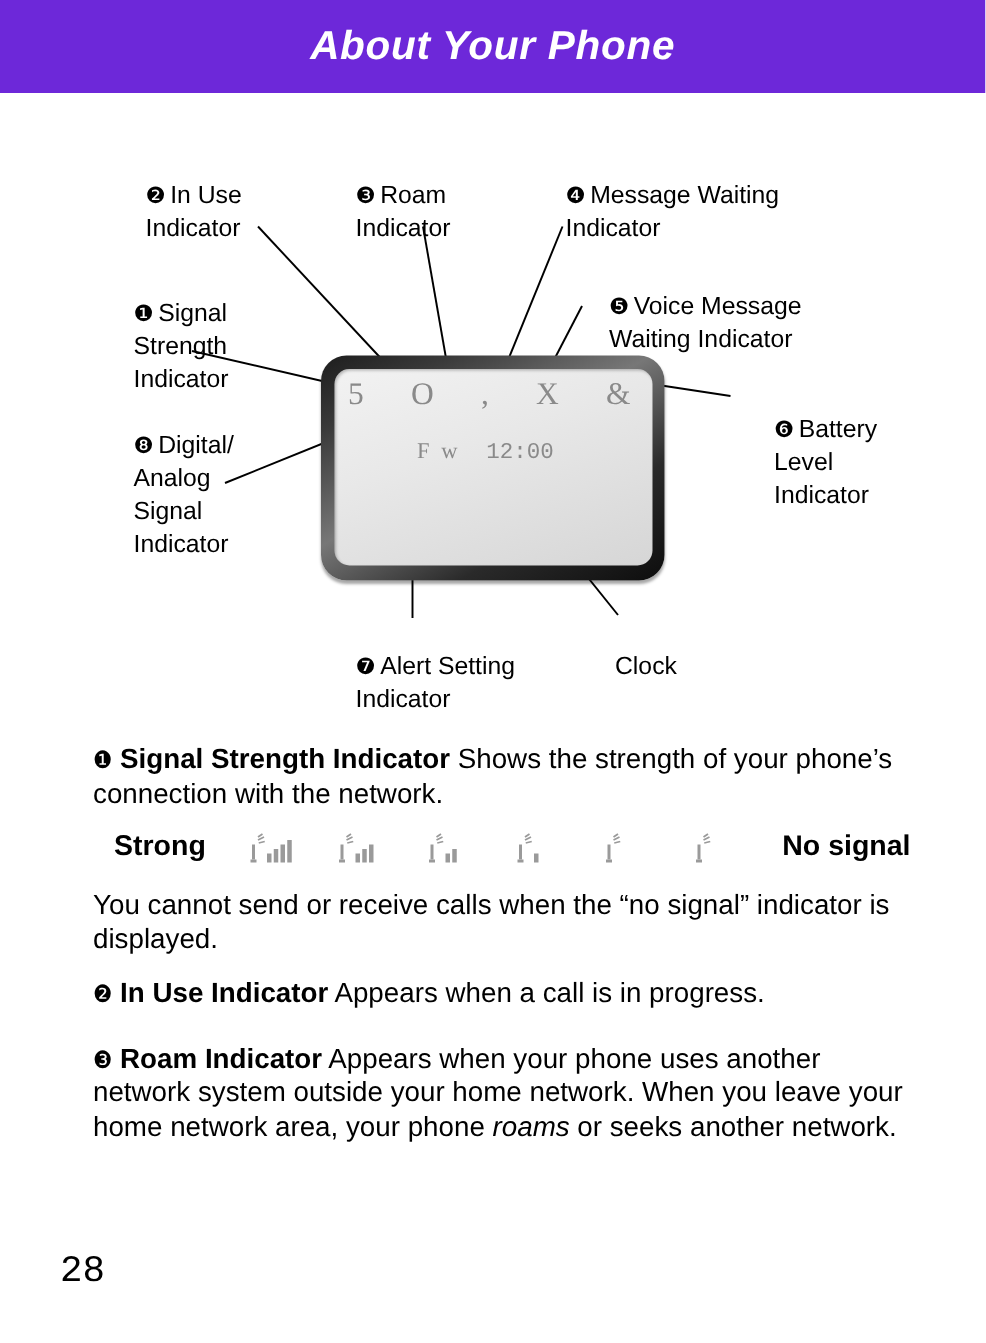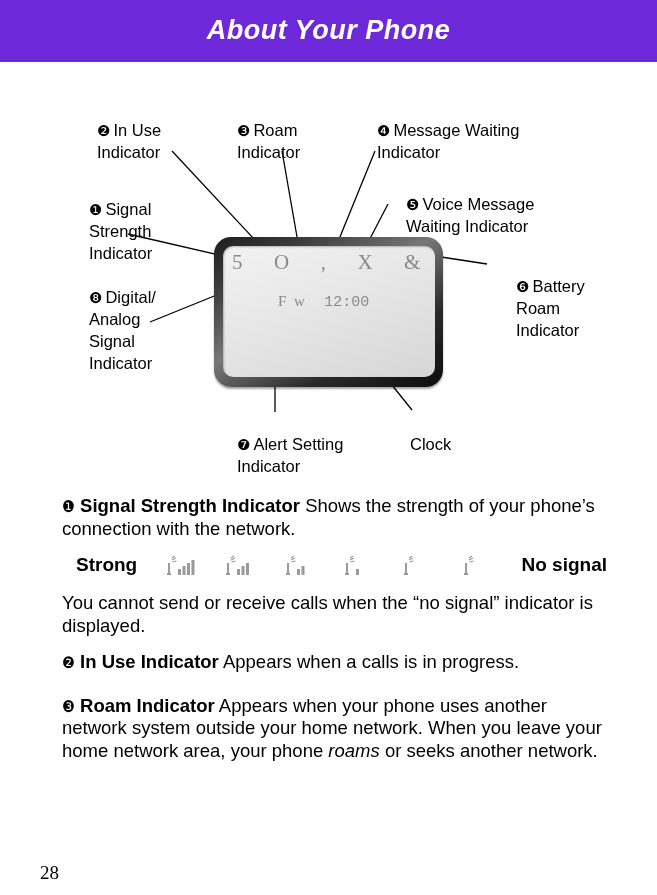--- a/index.html
+++ b/index.html
@@ -130,23 +130,23 @@
     display: flex;
     align-items: flex-end;
     flex: 1;
     justify-content: space-around;
     padding: 0 14px;
   }
   .sig-icon { width: 30px; height: 22px; display: block; }
 
   .page-num {
     position: absolute;
-    left: 40px; top: 862px;
-    font-size: 19px;
-    font-family: Liberation Serif, serif;
+    left: 40px; top: 833px;
+    font-size: 25px;
+    font-family: Liberation Mono, monospace;
     font-stretch: condensed;
   }
 </style>
 </head>
 <body>
 
 <div class="header">
   <div class="header-title">About Your Phone</div>
 </div>
 
@@ -196,21 +196,21 @@
 Indicator</span>
   </div>
 
   <div class="callout hang" style="left:385px; top:110px; width:185px;">
     <span class="num">❺</span><span class="txt">Voice Message
 Waiting Indicator</span>
   </div>
 
   <div class="callout hang" style="left:495px; top:192px; width:130px;">
     <span class="num">❻</span><span class="txt">Battery
-Roam
+Level
 Indicator</span>
   </div>
 
   <div class="callout hang" style="left:68px; top:203px; width:120px;">
     <span class="num">❽</span><span class="txt">Digital/
 Analog
 Signal
 Indicator</span>
   </div>
 
@@ -296,21 +296,21 @@
         </g>
       </svg>
     </span>
     <span class="sig-label">No signal</span>
   </div>
 
   <p class="para">You cannot send or receive calls when the “no signal” indicator is displayed.</p>
 
   <p class="para" style="margin-top:14px;">
     <span class="lead"><span class="numb">❷</span>
-    <span>In Use Indicator</span></span><span>  Appears when a calls is in progress.</span>
+    <span>In Use Indicator</span></span><span>  Appears when a call is in progress.</span>
   </p>
 
   <p class="para" style="margin-top:21px;">
     <span class="lead"><span class="numb">❸</span>
     <span>Roam Indicator</span></span><span>  Appears when your phone uses another network system outside your home network. When you leave your home network area, your phone </span><span class="ital">roams</span><span> or seeks another network.</span>
   </p>
 </div>
 
 <div class="page-num">28</div>
 

